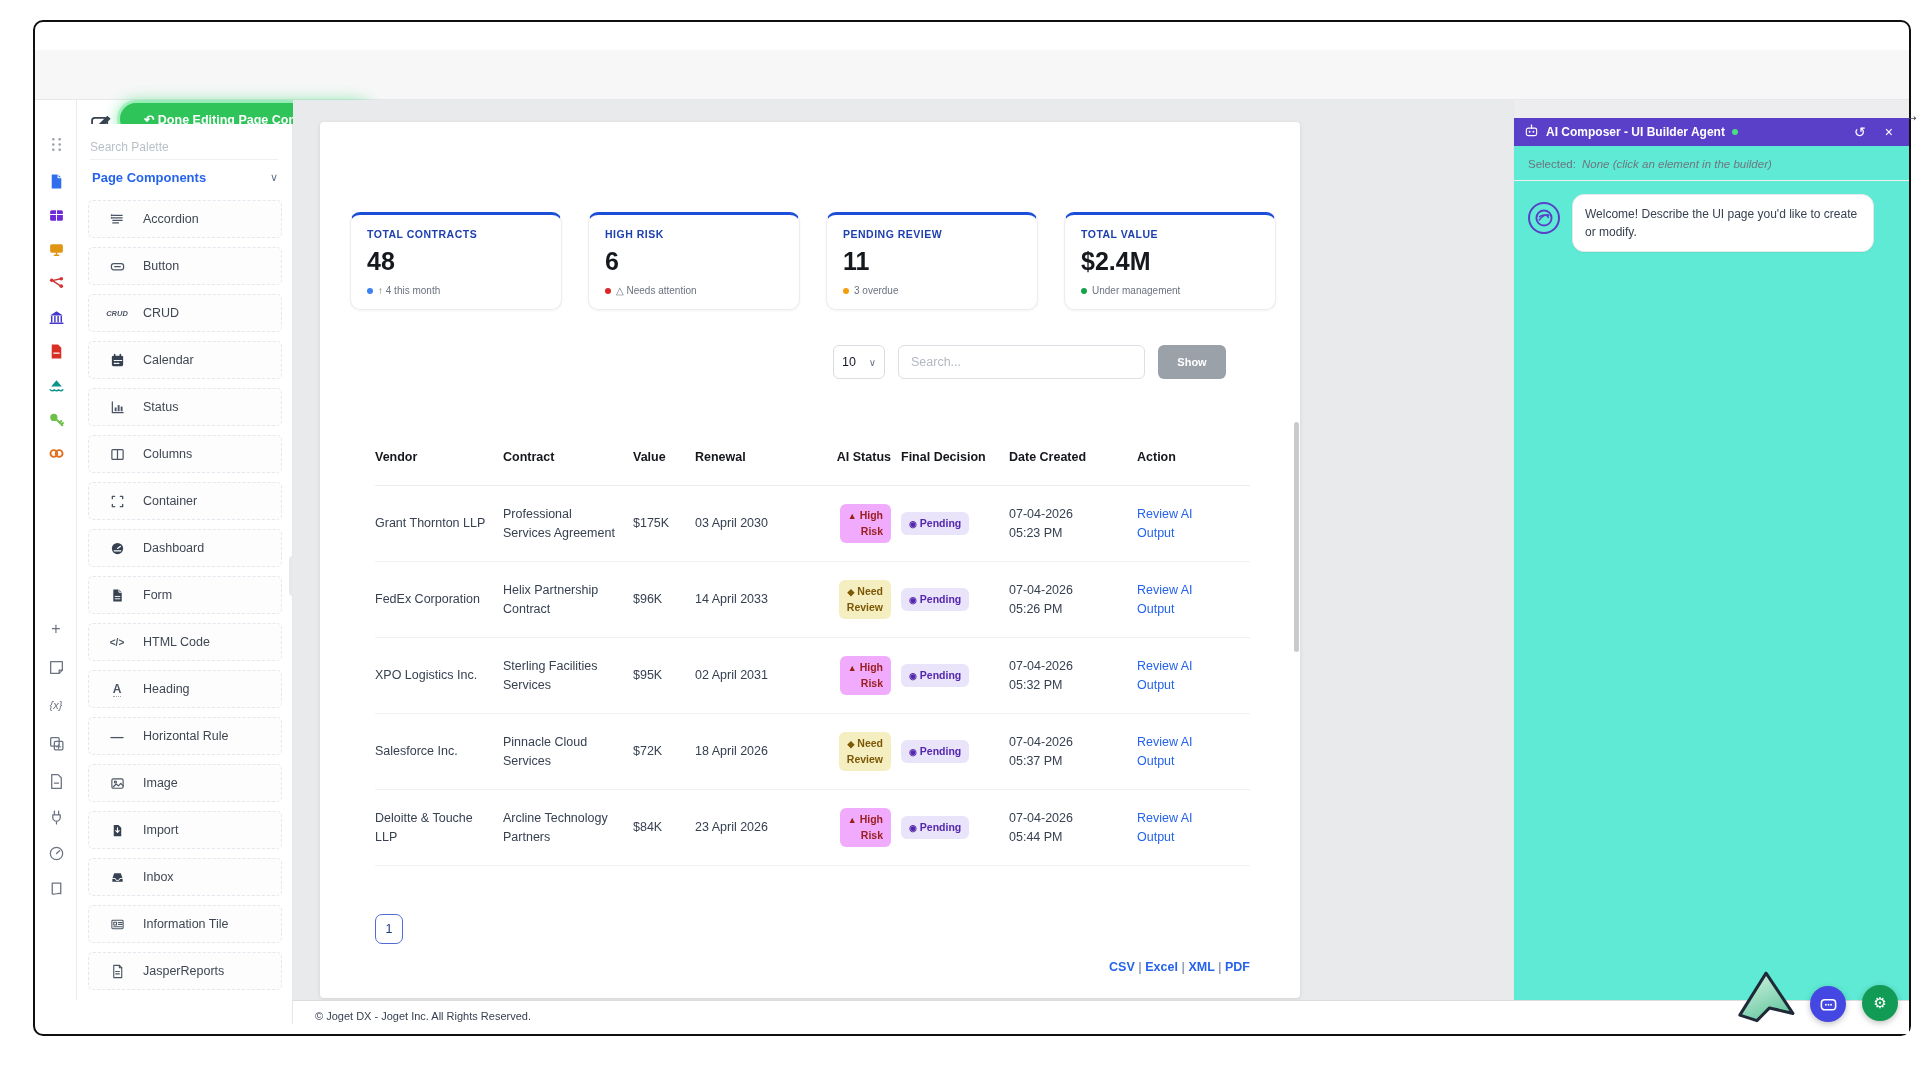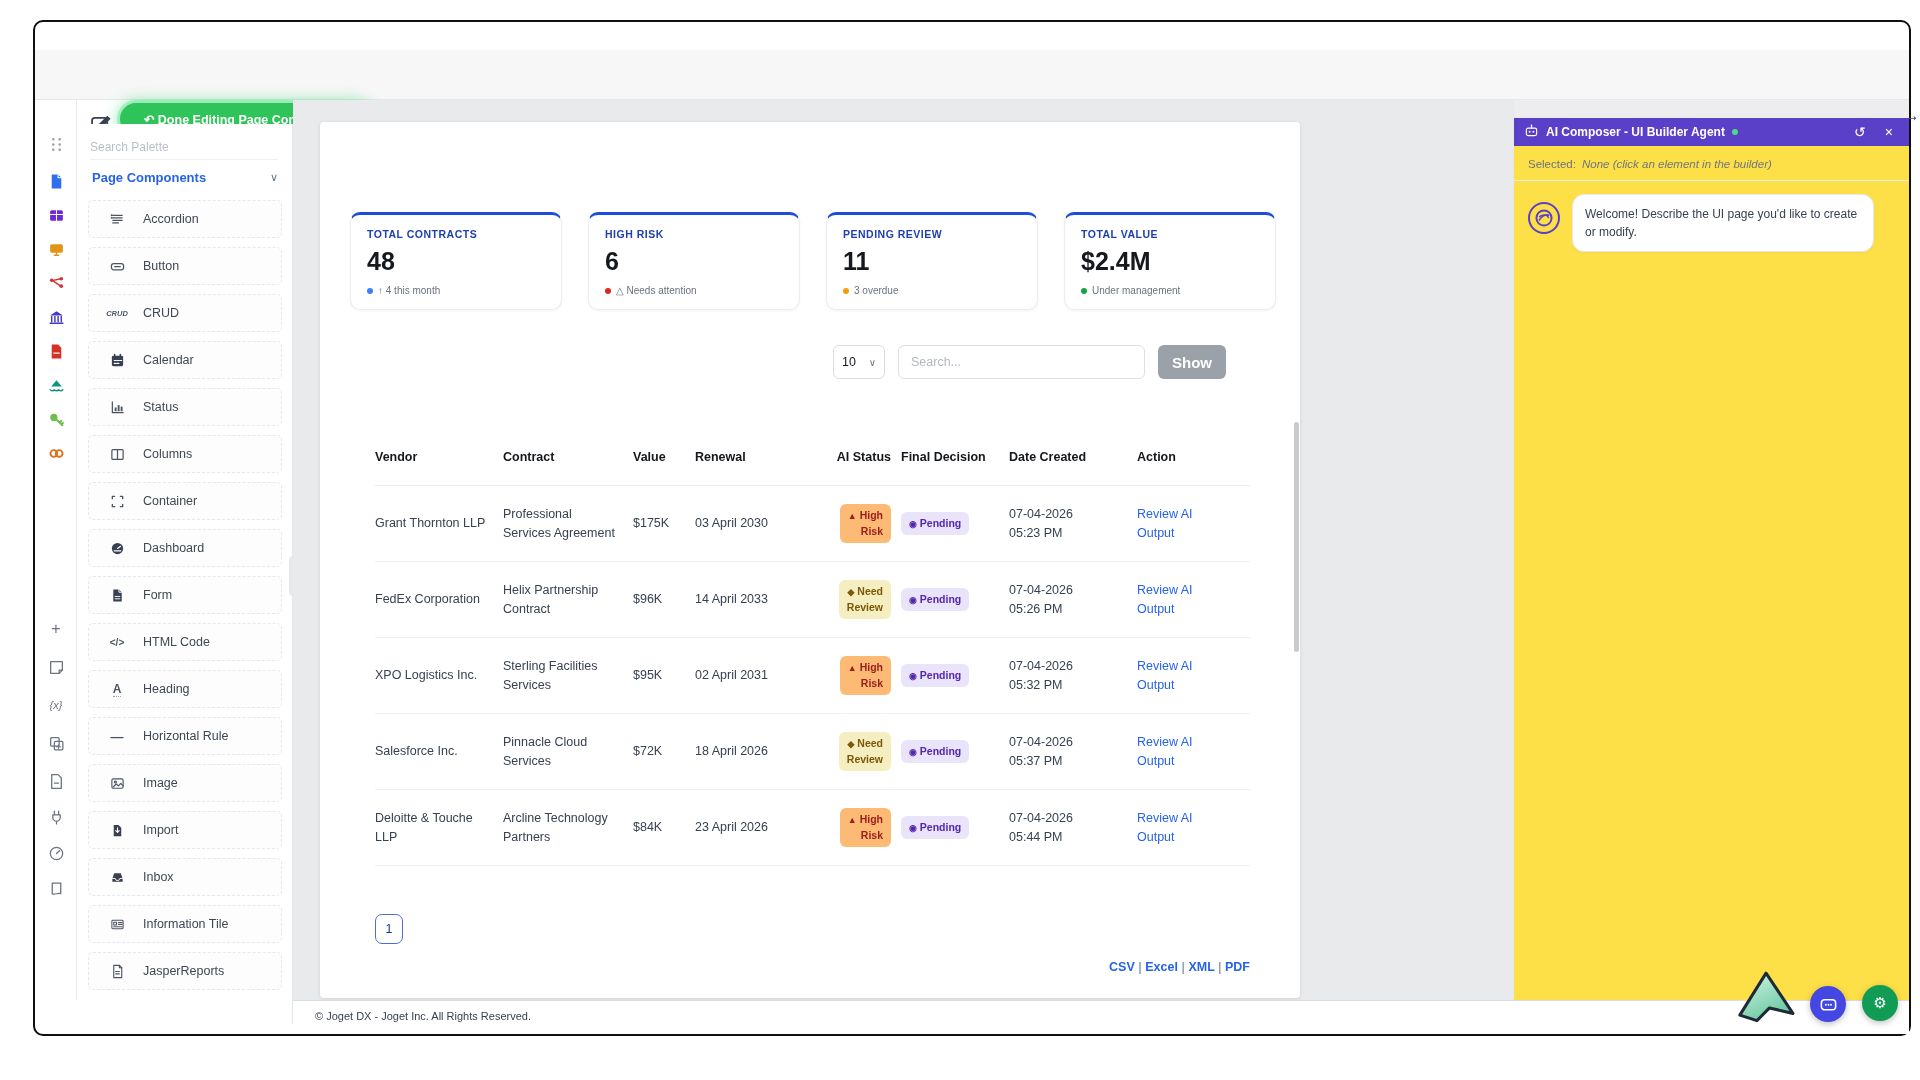--- a/index.html
+++ b/index.html
@@ -71,53 +71,53 @@
 
   .ctl-select { position:absolute; left:513px; top:223px; width:52px; height:34px; border:1px solid #d9dde2;
                 border-radius:6px; background:#fff; font-size:12.5px; color:#111827; display:flex;
                 align-items:center; justify-content:space-between; padding:0 8px; cursor:pointer; }
   .ctl-select .c { color:#6b7280; font-size:10px; }
   .ctl-search { position:absolute; left:578px; top:223px; width:247px; height:34px; border:1px solid #dcdfe4;
                 border-radius:6px; font-size:12.5px; padding:0 12px; color:#374151; outline:none;
                 font-family:"Liberation Sans",sans-serif; }
   .ctl-search::placeholder { color:#b3b9c1; }
   .ctl-show { position:absolute; left:838px; top:223px; width:68px; height:34px; border:none; border-radius:6px;
-              background:#9aa1a8; color:#fff; font-weight:bold; font-size:15px; cursor:pointer;
+              background:#9aa1a8; color:#fff; font-weight:bold; font-size:11px; cursor:pointer;
               font-family:"Liberation Sans",sans-serif; }
 
   .dtable { position:absolute; left:55px; top:308px; width:875px; font-size:12.5px; color:#374151; }
   .drow { display:flex; align-items:center; border-bottom:1px solid #f1f1f3; }
   .drow.head { font-weight:bold; color:#14171c; min-height:56px; border-bottom:1px solid #ececef; }
   .drow.body { min-height:76px; }
   .dcell { padding:8px 10px 8px 0; line-height:1.45; }
   .c0{width:128px;} .c1{width:130px;} .c2{width:62px;} .c3{width:88px;} .c4{width:118px;text-align:right;}
   .c5{width:108px;} .c6{width:128px;} .c7{width:92px;}
   .badge { display:inline-block; border-radius:6px; padding:4px 8px; font-size:10.5px; font-weight:bold;
            line-height:1.5; }
-  .badge.high { background:#fdba74; color:#9b1c1c;margin-left:8px; }
+  .badge.high { background:#f0abfc; color:#9b1c1c;margin-left:8px; }
   .badge.review { background:#f5eec0; color:#7c5806; }
   .badge.pending { background:#e9e4f9; color:#5526ae; white-space:nowrap; }
   .badge .bic { font-size:9px; margin-right:3px; }
   .alink { color:#2563eb; cursor:pointer; }
   .tinfo { position:absolute; left:55px; top:770px; width:875px; text-align:right; font-size:10.5px;
            color:#6b7280; }
   .pg1 { position:absolute; left:55px; top:792px; width:28px; height:30px; border:1.5px solid #4f6bd8;
          border-radius:7px; background:#fff; color:#1e3a8a; font-size:12.5px; cursor:pointer;
          font-family:"Liberation Sans",sans-serif; }
   .exports { position:absolute; left:55px; top:838px; width:875px; text-align:right; font-size:12.5px;
              color:#94a3b8; font-weight:bold; }
   .exports a { color:#2563eb; text-decoration:none; cursor:pointer; }
 
   
   .footerbar { position:absolute; left:293px; top:1000px; width:1616px; height:34px; background:#fff;
                border-top:1px solid #dcdcdf; }
   .footerbar .txt { position:absolute; left:22px; top:9px; font-size:11px; color:#374151; }
 
   
-  .panel { position:absolute; left:1513px; top:100px; width:396px; height:900px; background:#fde047;
+  .panel { position:absolute; left:1513px; top:100px; width:396px; height:900px; background:#5eead4;
            border-left:1px solid #e5e7eb; }
   .panel-gap { position:absolute; left:0; top:0; width:100%; height:18px; background:#ededef; }
   .phead { position:absolute; left:0; top:18px; width:100%; height:28px; background:#5a3fc8; color:#fff;
            display:flex; align-items:center; padding:0 10px; gap:7px; }
   .phead .t { font-size:12px; font-weight:bold; flex:0 1 auto; }
   .phead .gdot { width:6px; height:6px; border-radius:50%; background:#4ade80; }
   .phead .sp { flex:1; }
   .phead .hic { font-size:14px; cursor:pointer; padding:0 6px; }
   .selrow { position:absolute; left:14px; top:58px; font-size:11.5px; color:#6b7280; }
   .selrow .v { font-style:italic; margin-left:6px; color:#6f7680; }

